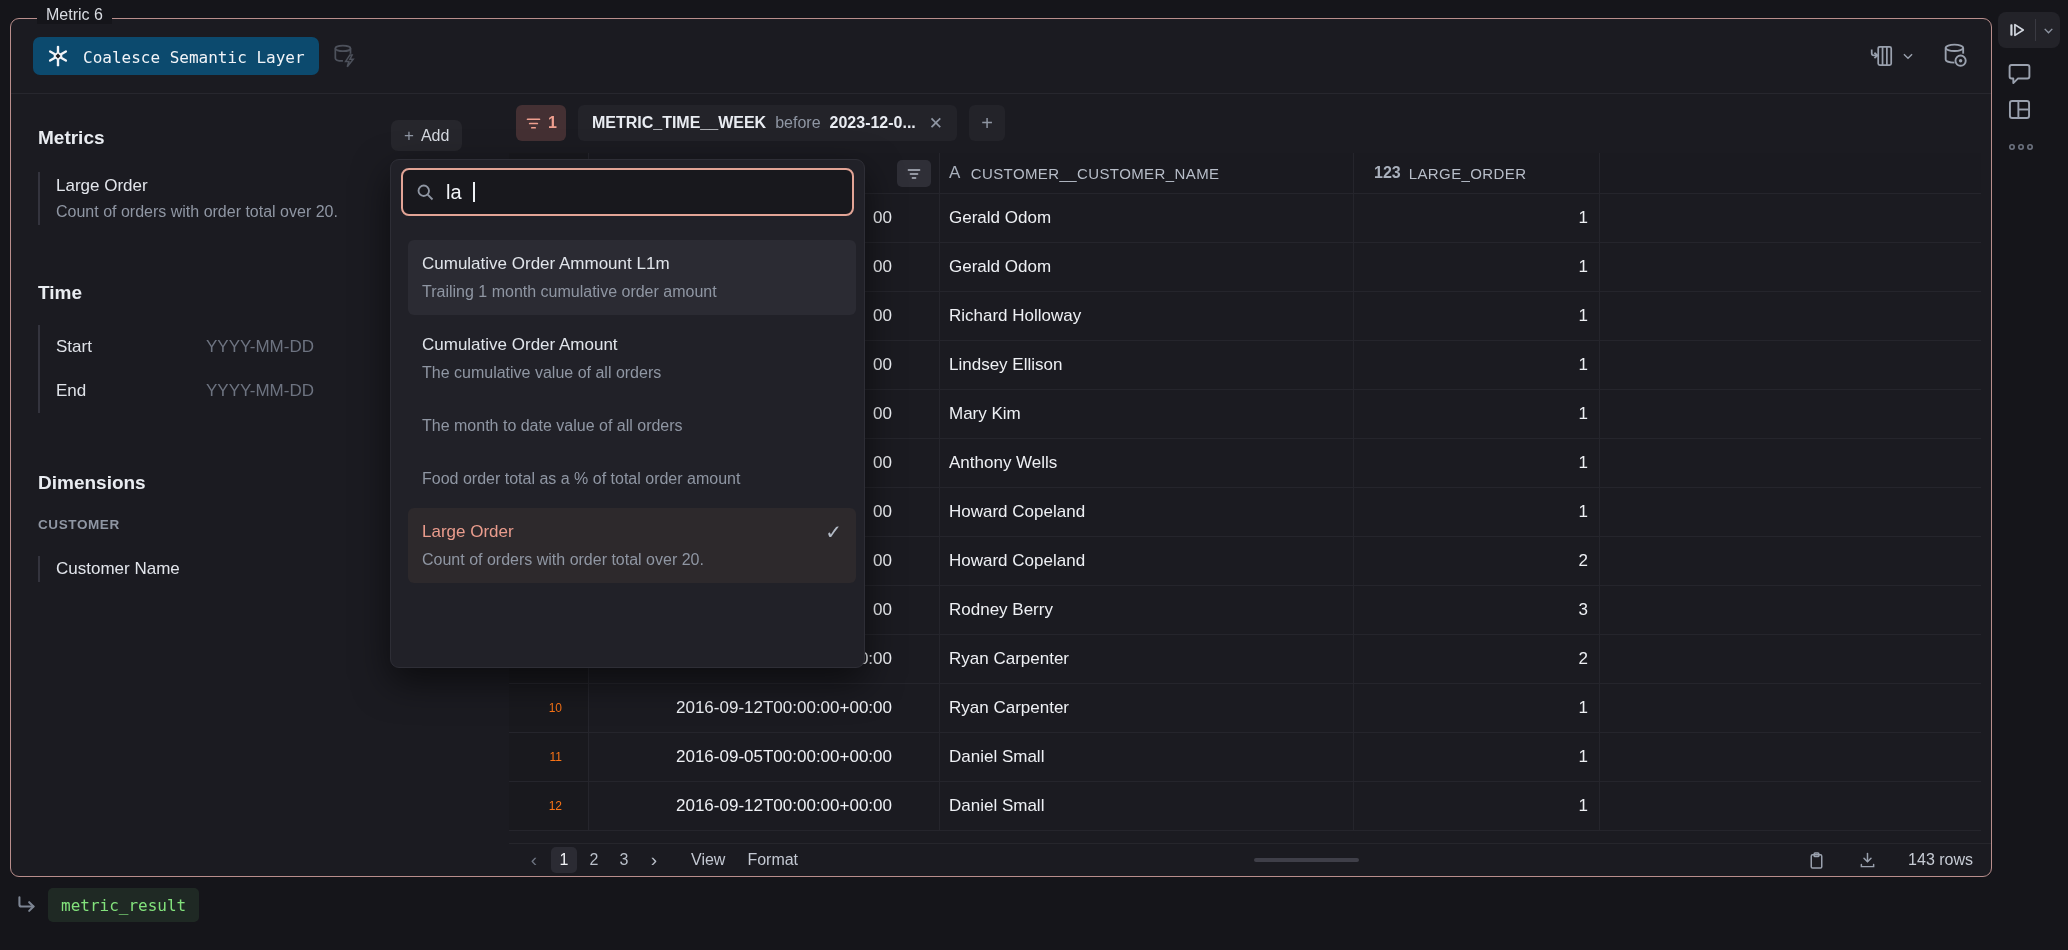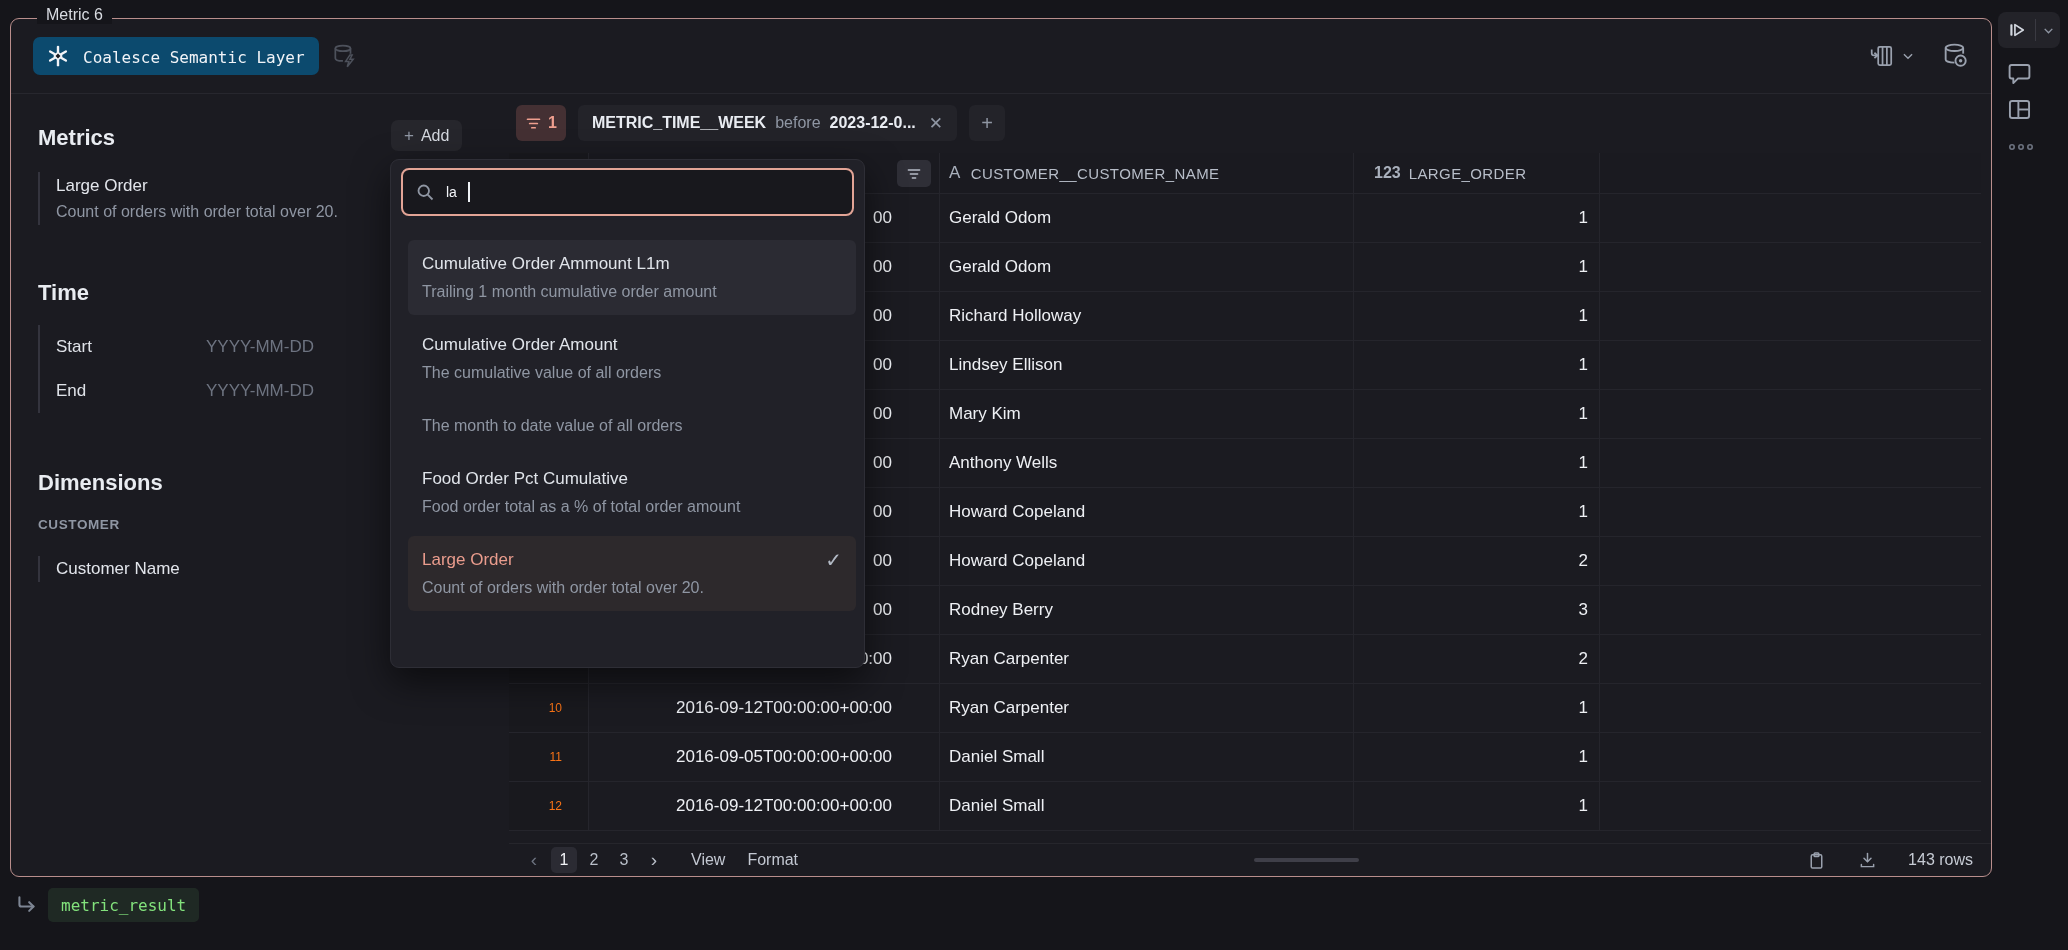--- a/index.html
+++ b/index.html
@@ -17,21 +17,21 @@
     border-bottom:1px solid #27272e; display:flex; align-items:center; padding:0 22px; }
   .source-chip { display:flex; align-items:flex-end; gap:14px; background:#0c4a6e;
     border-radius:7px; padding:8px 14px; font-family:"DejaVu Sans Mono","Liberation Mono",monospace;
     font-size:16px; color:#f2f4f8; }
   .hdr-dim-icon { margin-left:12px; opacity:.85; }
   .hdr-right { margin-left:auto; display:flex; align-items:center; gap:26px; }
   .icon-btn { display:flex; align-items:center; gap:6px; cursor:pointer; }
 
   
   .sidebar { position:absolute; left:0; top:75px; bottom:0; width:498px; padding:30px 0 0 27px; }
-  .side-h { font-size:22px; font-weight:700; color:#e9ecf1; line-height:28px; }
+  .side-h { font-size:19px; font-weight:700; color:#e9ecf1; line-height:28px; }
   .indent-block { border-left:2px solid #34343e; margin-top:20px; padding-left:16px; }
   .metric-name { font-size:17px; color:#e2e5eb; line-height:27px; }
   .metric-desc { font-size:16px; color:#8f96a3; line-height:26px; white-space:nowrap; overflow:hidden; }
   .time-h { margin-top:54px; }
   .kv-block { border-left:2px solid #34343e; margin-top:18px; padding-left:16px; }
   .kv-row { display:flex; align-items:center; height:44px; font-size:17px; }
   .kv-label { width:150px; color:#dfe2e8; }
   .kv-value { color:#c6cbd4; display:flex; align-items:center; gap:8px; }
   .kv-placeholder { color:#6d7380; }
   .dims-h { margin-top:56px; }
@@ -92,21 +92,21 @@
   .hscroll { position:absolute; left:745px; top:14px; width:105px; height:4px; border-radius:2px; background:#3f3f49; }
   .foot-right { margin-left:auto; display:flex; align-items:center; gap:30px; color:#c6cbd4; }
 
   
   .dropdown { position:absolute; left:379px; top:140px; width:475px; height:509px; z-index:10;
     background:#212128; border:1px solid #2e2e36; border-radius:9px;
     box-shadow:0 14px 36px rgba(0,0,0,.55); }
   .dd-search { position:absolute; left:10px; top:8px; right:10px; height:48px;
     background:#18181d; border:2px solid #e2a496; border-radius:8px;
     display:flex; align-items:center; padding:0 12px; gap:10px; }
-  .dd-search-text { font-size:14px; color:#f2f4f8; }
+  .dd-search-text { font-size:20px; color:#f2f4f8; }
   .caret { display:inline-block; width:2px; height:20px; background:#eef1f5; vertical-align:middle; margin-left:1px; }
   .dd-list { position:absolute; top:72px; left:0; right:0; padding-top:2px;padding-left:9px; }
   .dd-item { margin:6px 8px; padding:10px 14px; border-radius:6px; position:relative; }
   .dd-item.highlight { background:#2b2b33; }
   .dd-item.selected { background:#2d292c; }
   .dd-title { font-size:17px; color:#e0e4ea; line-height:28px; }
   .dd-item.selected .dd-title { color:#ea9c8d; }
   .dd-desc { font-size:16px; color:#8f96a3; line-height:27px; }
   .dd-check { position:absolute; right:14px; top:12px; color:#b3bac6; font-size:20px; }
 
@@ -370,21 +370,20 @@
         <div class="dd-desc">Trailing 1 month cumulative order amount</div>
       </div>
       <div class="dd-item">
         <div class="dd-title">Cumulative Order Amount</div>
         <div class="dd-desc">The cumulative value of all orders</div>
       </div>
       <div class="dd-item">
         <div class="dd-desc">The month to date value of all orders</div>
       </div>
       <div class="dd-item">
-        <div class="dd-title">Food Order Pct Cumulative</div>
         <div class="dd-desc">Food order total as a % of total order amount</div>
       </div>
       <div class="dd-item selected">
         <div class="dd-title">Large Order</div>
         <div class="dd-desc">Count of orders with order total over 20.</div>
         <span class="dd-check">✓</span>
       </div>
     </div>
   </div>
 </div>

